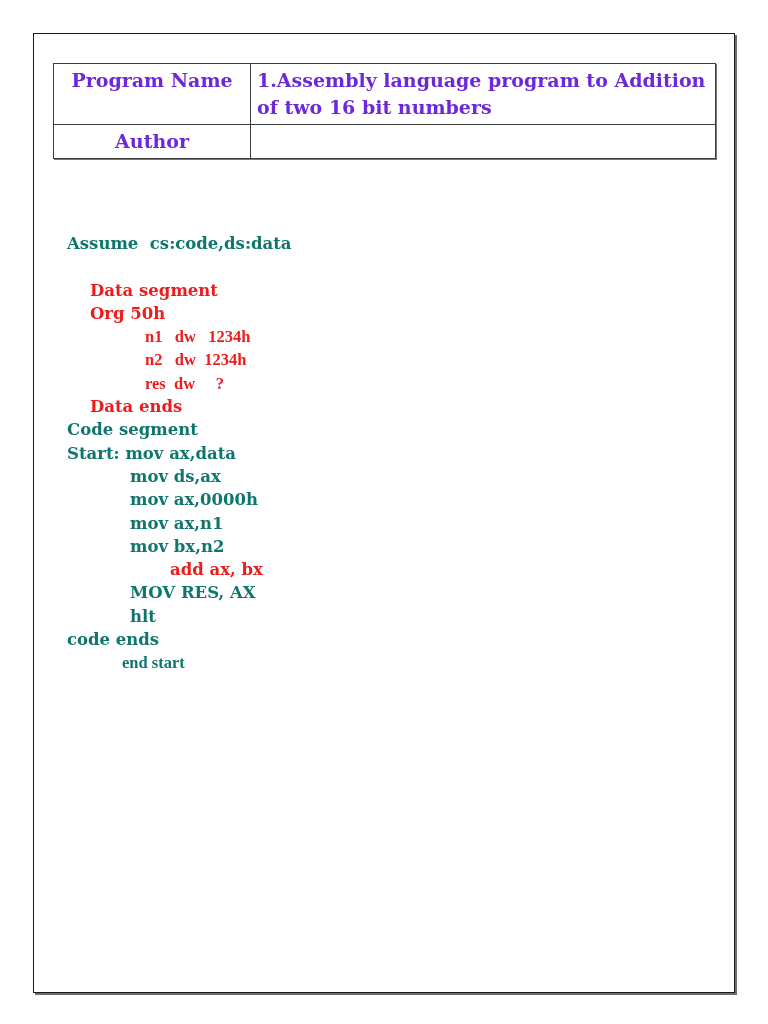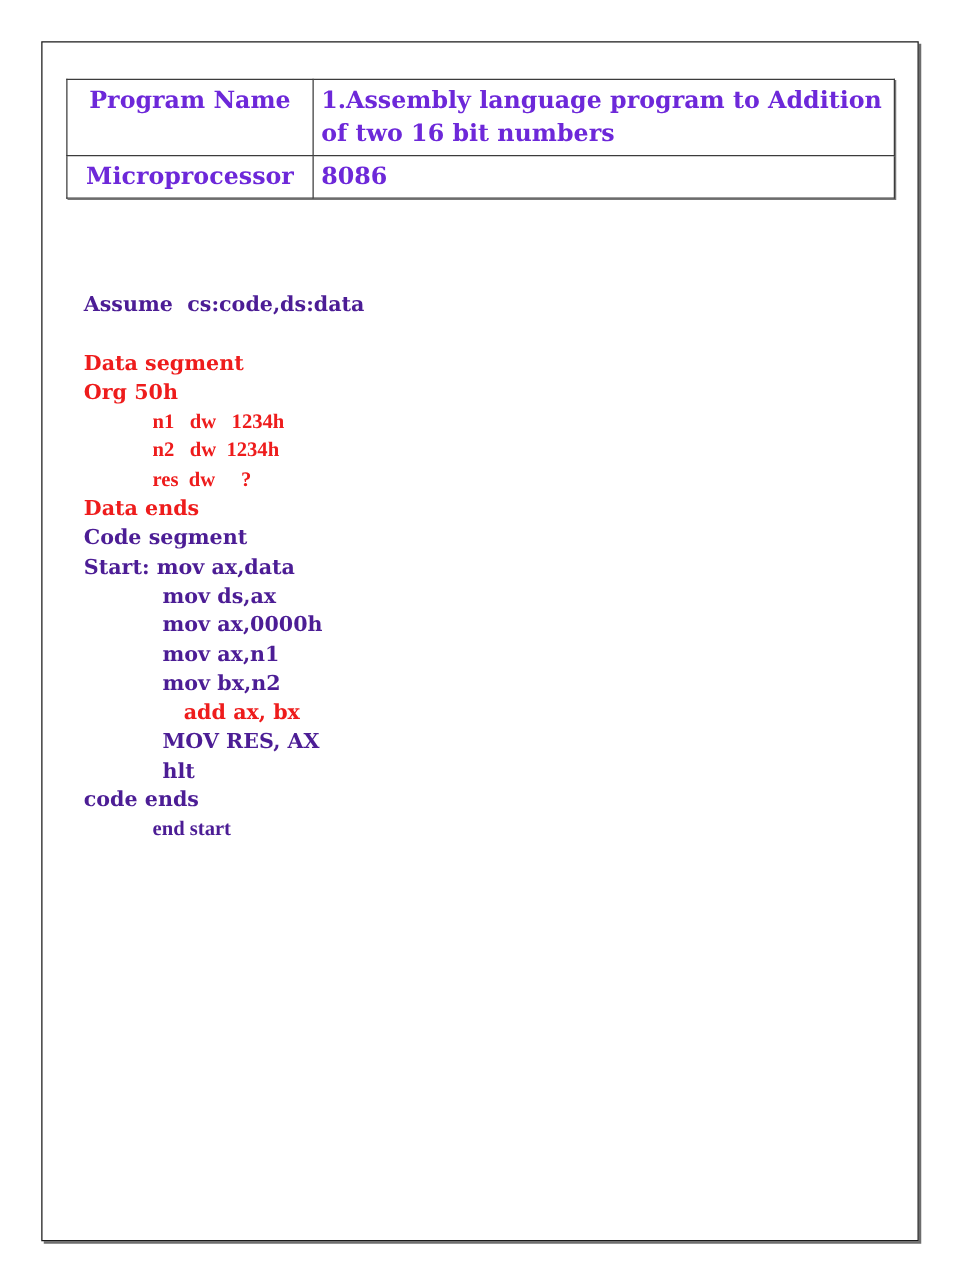--- a/index.html
+++ b/index.html
@@ -70,41 +70,41 @@
     font-weight: bold;
     font-size: 16.5px;
     line-height: 23.3px;
     color: #000000;
     white-space: pre;
   }
   .code-line {
     white-space: pre;
     min-height: 23.3px;
   }
-  .code-line.red { color: #ee1c1c; }
-  .code-line.black { color: #4c1d95; }
+  .code-line.red { color: #ee1c1c; margin-left: 23px; }
+  .code-line.black { color: #0f766e; }
   .code-line.blank { height: 23.3px; }
   .ind-0 { padding-left: 0px; }
   .ind-1 { padding-left: 55px; font-family: Liberation Serif, serif; }
   .ind-2 { padding-left: 63px; }
   .ind-3 { padding-left: 80px; }
 </style>
 </head>
 <body>
 
 <div id="page-sheet">
 
   <table id="info-table">
     <tbody>
       <tr class="row-tall">
         <td class="label-cell">Program Name</td>
         <td class="value-cell">1.Assembly language program to  Addition of two 16 bit numbers</td>
       </tr>
       <tr class="row-short">
-        <td class="label-cell">Microprocessor</td>
-        <td class="value-cell">8086</td>
+        <td class="label-cell">Author</td>
+        <td class="value-cell"></td>
       </tr>
     </tbody>
   </table>
 
   <div id="code-listing"><div class="code-line black ind-0">Assume  cs:code,ds:data</div><div class="code-line black ind-0 blank">&nbsp;</div><div class="code-line red ind-0">Data segment</div><div class="code-line red ind-0">Org 50h</div><div class="code-line red ind-1">n1   dw   1234h</div><div class="code-line red ind-1">n2   dw  1234h</div><div class="code-line red ind-1">res  dw     ?</div><div class="code-line red ind-0">Data ends</div><div class="code-line black ind-0">Code segment</div><div class="code-line black ind-0">Start: mov ax,data</div><div class="code-line black ind-2">mov ds,ax</div><div class="code-line black ind-2">mov ax,0000h</div><div class="code-line black ind-2">mov ax,n1</div><div class="code-line black ind-2">mov bx,n2</div><div class="code-line red ind-3">add ax, bx</div><div class="code-line black ind-2">MOV RES, AX</div><div class="code-line black ind-2">hlt</div><div class="code-line black ind-0">code ends</div><div class="code-line black ind-1">end start</div></div>
 
 </div>
 
 </body></html>

